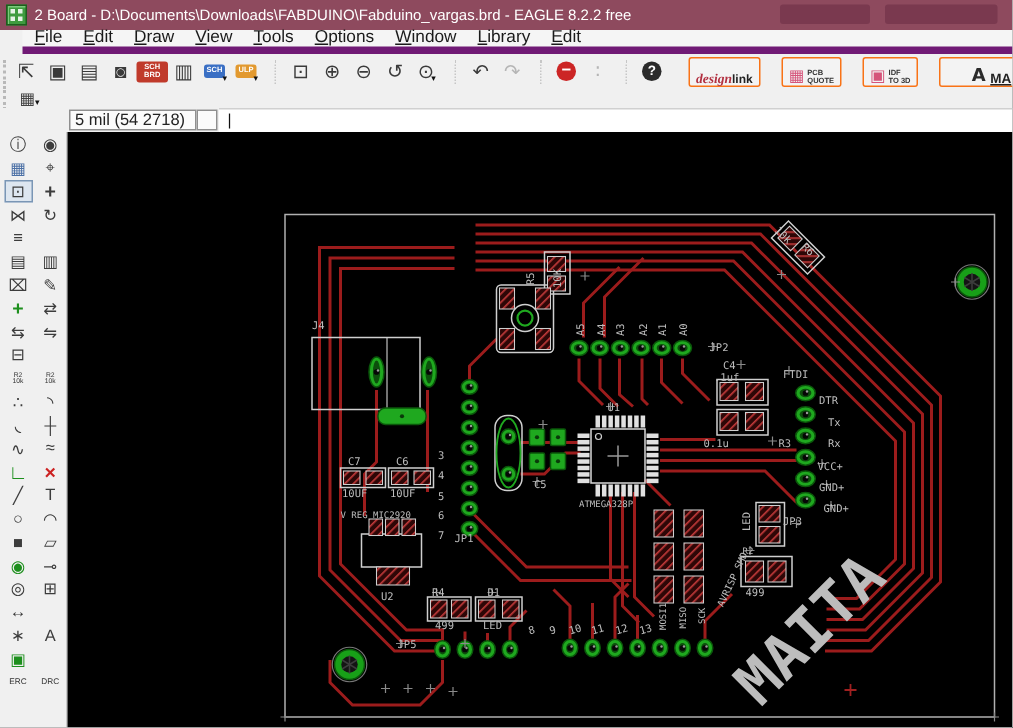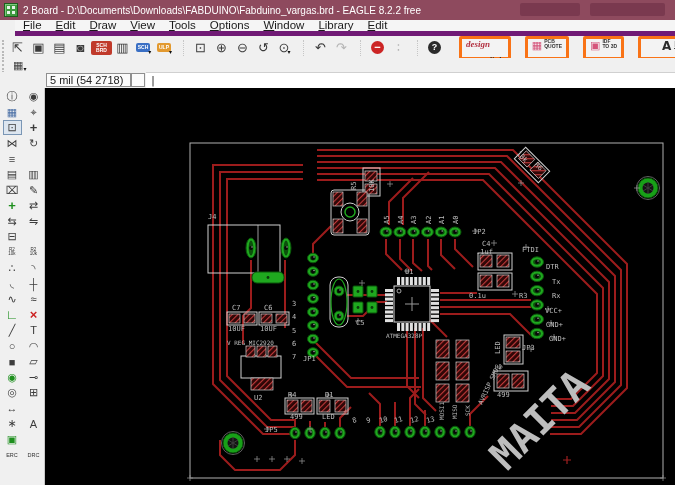--- a/index.html
+++ b/index.html
@@ -19,21 +19,21 @@
   .tbtn{width:21px;height:19px;display:flex;align-items:center;justify-content:center;font-size:13px;color:#3a3a3a;flex:0 0 auto;}
   .tbtn.disabled{color:#b5b5b5;}
   .tbtn .drop{font-size:6px;color:#111;margin-left:-2px;margin-top:8px;}
   .chipface{font-size:5px;line-height:5px;font-weight:bold;color:#fff;padding:2px 2px;border-radius:2px;text-align:center;}
   .chip-red{background:#c03a2b;}
   .chip-blue{background:#3a6fc4;}
   .chip-orange{background:#e2992f;}
   .stopface{width:13px;height:13px;border-radius:50%;background:#cc2525;color:#fff;font-size:11px;line-height:12px;text-align:center;font-weight:bold;}
   .helpface{width:13px;height:13px;border-radius:50%;background:#2b2b2b;color:#fff;font-size:9px;line-height:13px;text-align:center;font-weight:bold;}
   .sep{width:8px;height:16px;border-right:1px dotted #c6c6c6;margin-right:6px;flex:0 0 auto;}
-  .extbtn{height:18px;border:3px solid #f97316;background:#f3f3f3;border-radius:2px;display:flex;align-items:flex-start;justify-content:center;margin-left:14px;padding:0 4px;flex:0 0 auto;}
+  .extbtn{height:18px;border:1px solid #f97316;background:#f3f3f3;border-radius:2px;display:flex;align-items:flex-end;justify-content:center;margin-left:14px;padding:0 4px;flex:0 0 auto;}
   .dl1{color:#b23040;font-style:italic;font-size:9px;font-weight:bold;font-family:"Liberation Serif",serif;}
   .dl2{color:#222;font-size:8px;font-weight:bold;margin-top:16px;}
   .twoline{display:flex;flex-direction:column;line-height:5px;font-size:5px;font-weight:bold;color:#333;text-align:left;}
   .pinkicon{color:#d5547a;font-size:11px;margin-right:2px;}
   .alogo{font-weight:bold;font-size:12px;color:#2b2b2b;margin-right:3px;font-family:"DejaVu Sans",sans-serif;}
   .maketxt{font-size:9px;font-weight:bold;color:#222;text-decoration:underline;}
   
   .toolbar2{position:absolute;left:0;top:58px;width:675px;height:14px;background:#f0f0f0;display:flex;align-items:center;}
   .gridbtn{display:flex;align-items:center;font-size:11px;color:#444;}
   .gridbtn .drop{font-size:6px;color:#111;margin-top:6px;}

